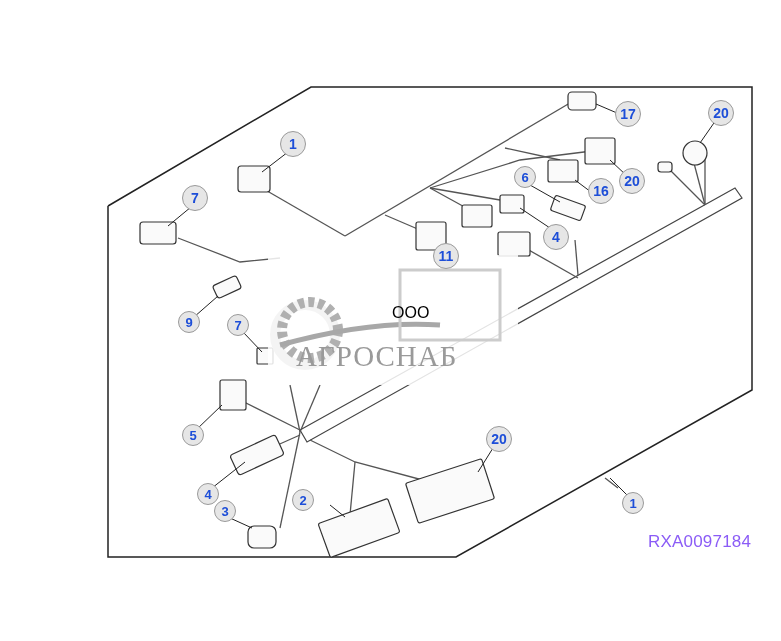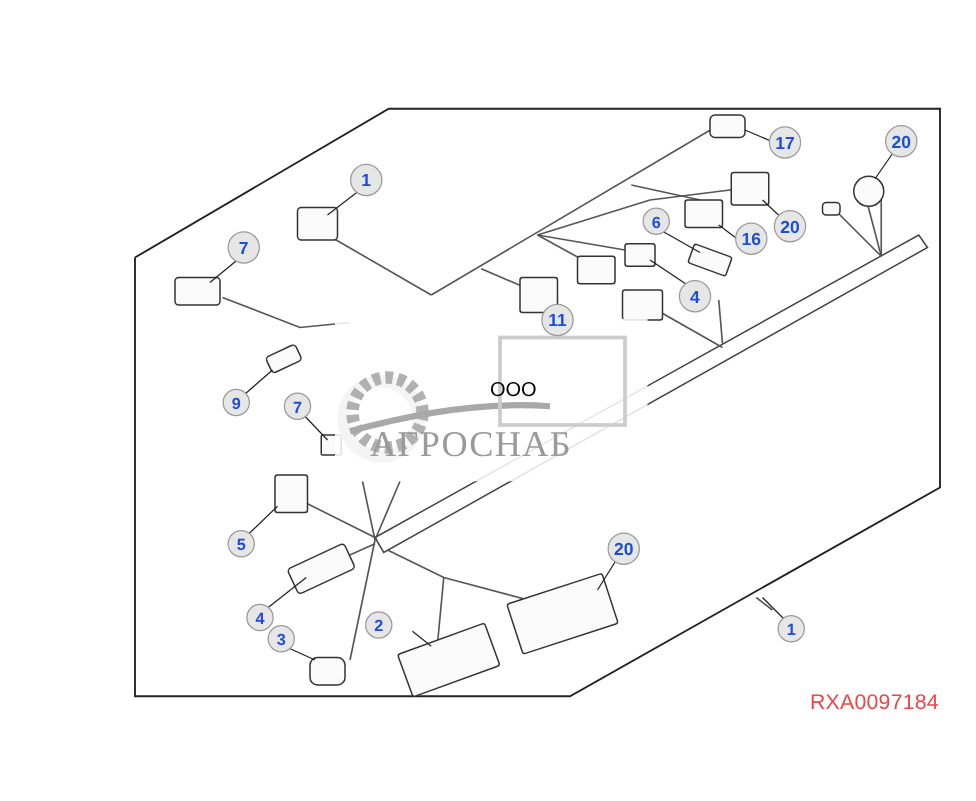--- a/index.html
+++ b/index.html
@@ -1,21 +1,21 @@
 <!DOCTYPE html>
 <html><head>
 <meta charset="utf-8">
 <style>
   html,body{margin:0;padding:0;background:#ffffff;}
   body{width:781px;height:641px;position:relative;overflow:hidden;font-family:"Liberation Sans",sans-serif;}
   #diagram{position:absolute;left:0;top:0;width:781px;height:641px;}
   .callout{position:absolute;width:22px;height:22px;border-radius:50%;background:#e6e6e6;border:1px solid #9a9a9a;box-sizing:border-box;
     display:flex;align-items:center;justify-content:center;font-weight:bold;font-size:13px;color:#1d4ed8;}
   .callout.big{width:26px;height:26px;font-size:14px;}
-  .ref{position:absolute;left:648px;top:552px;font-size:17px;color:#ef4444;letter-spacing:0.2px;}
+  .ref{position:absolute;left:648px;top:532px;font-size:17px;color:#8b5cf6;letter-spacing:0.2px;}
   .wm{position:absolute;left:268px;top:255px;width:250px;height:130px;background:rgba(255,255,255,0.85);}
   .wm-text{position:absolute;left:296px;top:340px;font-family:"Liberation Serif",serif;font-size:29px;color:#9a9a9a;letter-spacing:1px;}
   .wm-ooo{position:absolute;left:392px;top:304px;font-family:Liberation Sans, sans-serif;font-size:16px;color:#000000;}
 </style>
 </head>
 <body>
 
 <div id="diagram">
   <svg width="781" height="641" viewBox="0 0 781 641" xmlns="http://www.w3.org/2000/svg">
 

